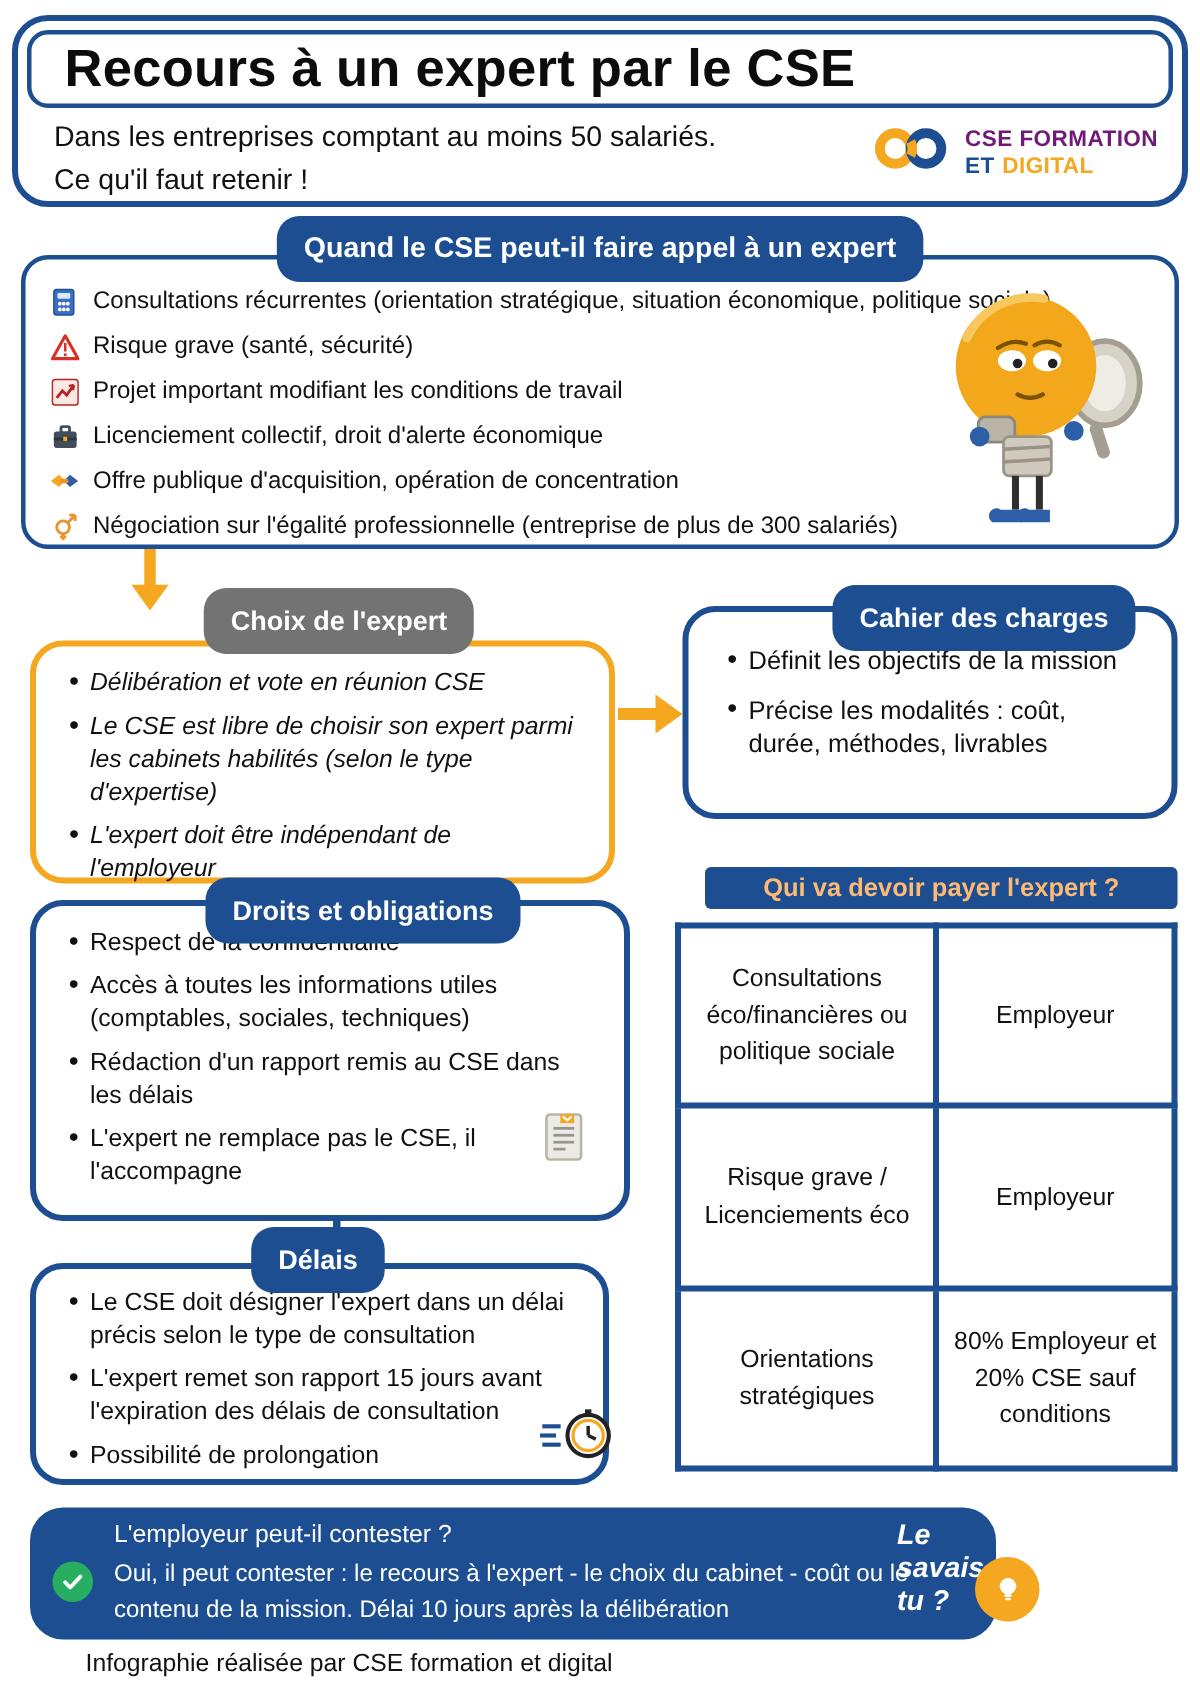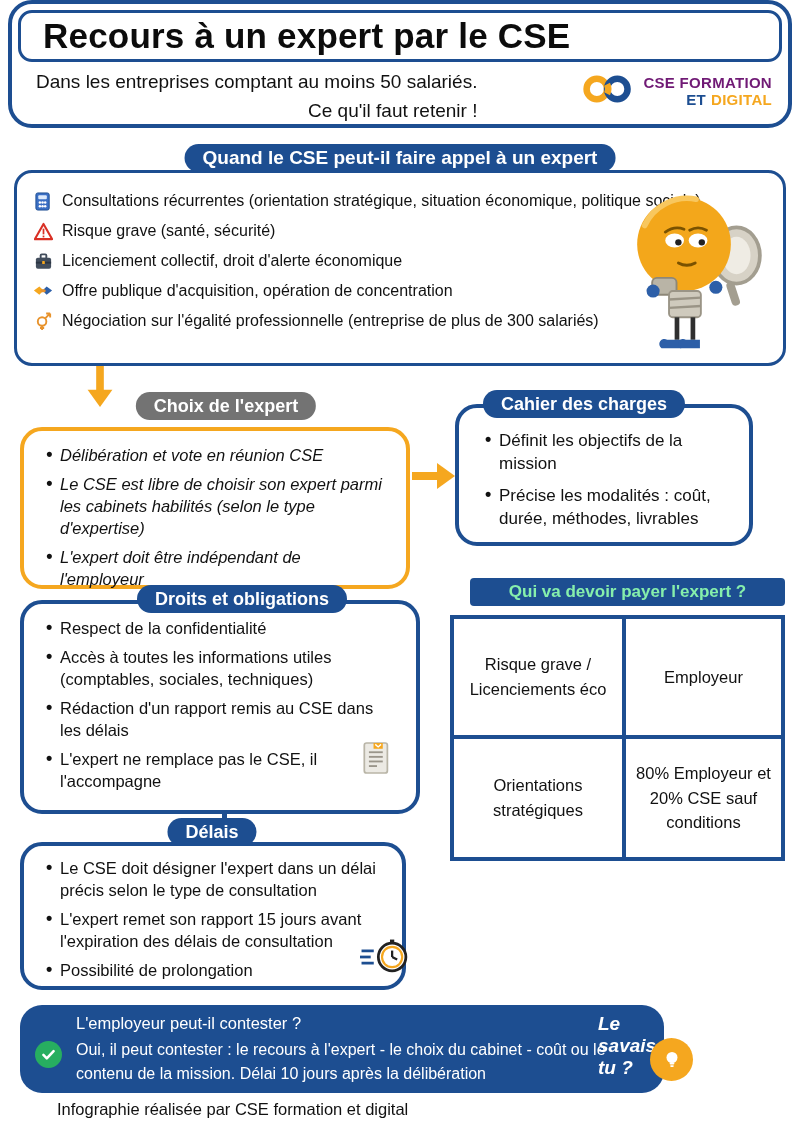--- a/index.html
+++ b/index.html
@@ -1,33 +1,33 @@
 <!DOCTYPE html>
 <html><head>
 <meta charset="utf-8">
 <style>
   * { box-sizing: border-box; margin: 0; padding: 0; }
   body { font-family: "Liberation Sans", "DejaVu Sans", sans-serif; background: #fff; }
   .page { position: relative; width: 800px; height: 1131px; background: #fff; color: #111; overflow: hidden; }
 
   
-  .header-card { position:absolute; left:8px; top:0; width:784px; height:128px;
-    border:4px solid #1d4e91; border-radius:24px; background:#fff;text-align:right; }
+  .header-card { position:absolute; left:8px; top:10px; width:784px; height:128px;
+    border:4px solid #1d4e91; border-radius:24px; background:#fff; }
   .title-box { position:absolute; left:6px; top:6px; right:6px; height:52px;
     border:3px solid #1d4e91; border-radius:14px; display:flex; align-items:center;
     padding-left:22px; font-size:35px; font-weight:bold; color:#0c0c0c; letter-spacing:.2px; }
   .subtitle { position:absolute; left:24px; top:64px; font-size:19px; line-height:1.5; color:#111; }
   .logo { position:absolute; right:16px; top:68px; display:flex; align-items:center; gap:8px; }
   .logo-text { line-height:1.15; font-weight:bold; font-size:15px; letter-spacing:.3px; }
   .logo-line1 { color:#701a75; }
   .logo-line2 .w1 { color:#1d4e91; margin-right:5px; }
   .logo-line2 .w2 { color:#f5a71f; }
 
   
-  .pill { position:absolute; transform:translateX(-50%); height:28px; padding:0 18px;
+  .pill { position:absolute; transform:translateX(-50%); height:44px; padding:0 18px;
     background:#1d4e91; color:#fff; font-weight:bold; font-size:18px;
     border-radius:15px; display:flex; align-items:center; justify-content:center;
     white-space:nowrap; z-index:6; }
   .pill.orange { background:#737373; }
 
   
   .rbox { position:absolute; background:#fff; border:4px solid #1d4e91; border-radius:22px; z-index:2; }
   .rbox.orange { border-color:#f5a71f; }
 
   
@@ -35,30 +35,30 @@
   .when-list { list-style:none; }
   .when-list li { display:flex; align-items:center; gap:9px; height:30px; font-size:16px; }
   .wicon { width:20px; height:20px; flex:0 0 20px; display:flex; align-items:center; justify-content:center; }
 
   
   .bullets { list-style:none; }
   .bullets li { position:relative; padding-left:16px; font-size:16.5px; line-height:1.33; margin-bottom:7px; }
   .bullets li::before { content:"\2022"; position:absolute; left:2px; top:-2px; font-size:18px; font-weight:bold; }
 
   .choice-box { left:20px; top:427px; width:390px; height:162px; padding:14px 20px 0 20px;font-style:italic; }
-  .specs-box  { left:455px; top:404px; width:298px; height:142px; padding:22px 34px 0 24px; }
+  .specs-box  { left:455px; top:404px; width:330px; height:142px; padding:22px 34px 0 24px; }
   .specs-box .bullets li { font-size:17px; margin-bottom:10px; }
   .rights-box { left:20px; top:600px; width:400px; height:214px; padding:14px 14px 0 20px; }
   .delay-box  { left:20px; top:842px; width:386px; height:148px; padding:12px 14px 0 20px; }
 
   .connector { position:absolute; left:222px; top:808px; width:5px; height:38px; background:#1d4e91; z-index:1; }
 
   
   .pay-header { position:absolute; left:470px; top:578px; width:315px; height:28px;
-    background:#1d4e91; color:#86efac; font-weight:bold; font-size:17px; border-radius:4px;
+    background:#1d4e91; color:#fdba74; font-weight:bold; font-size:17px; border-radius:4px;
     display:flex; align-items:center; justify-content:center; }
   .pay-table { position:absolute; left:450px; top:615px; width:335px; border-collapse:collapse; background:#fff; }
   .pay-table td { border:4px solid #1d4e91; text-align:center; vertical-align:middle;
     font-size:16.5px; line-height:1.5; padding:8px 10px; }
   .pay-table td.c1 { width:172px; }
   .pay-table tr:nth-child(1) td { height:120px; }
   .pay-table tr:nth-child(2) td { height:122px; }
   .pay-table tr:nth-child(3) td { height:120px; }
 
   
@@ -133,20 +133,30 @@
       </li>
       <li>
         <span class="wicon">
           <svg width="19" height="19" viewBox="0 0 20 20">
               <path d="M10 2 L19 18 L1 18 Z" fill="#fff" stroke="#d93025" stroke-width="2.2" stroke-linejoin="round"></path>
               <rect x="9.1" y="7" width="1.8" height="6" fill="#d93025"></rect>
               <rect x="9.1" y="14.3" width="1.8" height="1.9" fill="#d93025"></rect>
             </svg>
         </span>
         <span>Risque grave (santé, sécurité)</span>
+      </li>
+      <li>
+        <span class="wicon">
+          <svg width="19" height="19" viewBox="0 0 20 20">
+              <rect x="1" y="1" width="18" height="18" rx="2" fill="#fde8e6" stroke="#b3261e"></rect>
+              <path d="M4 14 L8 9 L11 12 L16 5" fill="none" stroke="#b3261e" stroke-width="2"></path>
+              <path d="M16 5 l-3.5 .5 M16 5 l-.5 3.5" stroke="#b3261e" stroke-width="1.6"></path>
+            </svg>
+        </span>
+        <span>Projet important modifiant les conditions de travail</span>
       </li>
       <li>
         <span class="wicon">
           <svg width="19" height="19" viewBox="0 0 20 20">
               <rect x="7" y="2.5" width="6" height="4.5" rx="1.2" fill="none" stroke="#424d5c" stroke-width="2"></rect>
               <rect x="2" y="6" width="16" height="11.5" rx="2" fill="#424d5c"></rect>
               <rect x="2" y="10.2" width="16" height="2" fill="#2b3542"></rect>
               <rect x="8.6" y="9.6" width="2.8" height="3" rx="0.6" fill="#f5a71f"></rect>
             </svg>
         </span>
@@ -218,21 +228,21 @@
     </ul>
   </div>
 
   <span class="right-arrow">
     <svg width="44" height="32" viewBox="0 0 44 30">
         <rect x="0" y="11" width="27" height="8" fill="#f5a71f"></rect>
         <path d="M25 2 v26 L43 15 Z" fill="#f5a71f"></path>
       </svg>
   </span>
 
-  <div class="pill" style="left:584px; top:390px;text-align:center;">Cahier des charges</div>
+  <div class="pill" style="left:656px; top:390px;text-align:center;">Cahier des charges</div>
   <div class="rbox specs-box">
     <ul class="bullets">
       <li>Définit les objectifs de la mission</li>
       <li>Précise les modalités : coût, durée, méthodes, livrables</li>
     </ul>
   </div>
 
   <div class="pill" style="left:242px; top:585px;">Droits et obligations</div>
   <div class="rbox rights-box">
     <ul class="bullets" style="padding-right:4px;">
@@ -254,20 +264,24 @@
           <path d="M11.5 3.2 l2.5 2.2 l2.5 -2.2" fill="none" stroke="#fff" stroke-width="1.2"></path>
         </svg>
     </span>
   </div>
 
   <div class="connector"></div>
 
   <div class="pay-header">Qui va devoir payer l'expert ?</div>
   <table class="pay-table">
     <tbody>
+        <tr>
+      <td class="c1">Consultations éco/financières ou politique sociale</td>
+      <td>Employeur</td>
+    </tr>
     <tr>
       <td class="c1">Risque grave / Licenciements éco</td>
       <td>Employeur</td>
     </tr>
     <tr>
       <td class="c1">Orientations stratégiques</td>
       <td>80% Employeur et 20% CSE sauf conditions</td>
     </tr>
   </tbody>
     </table>

